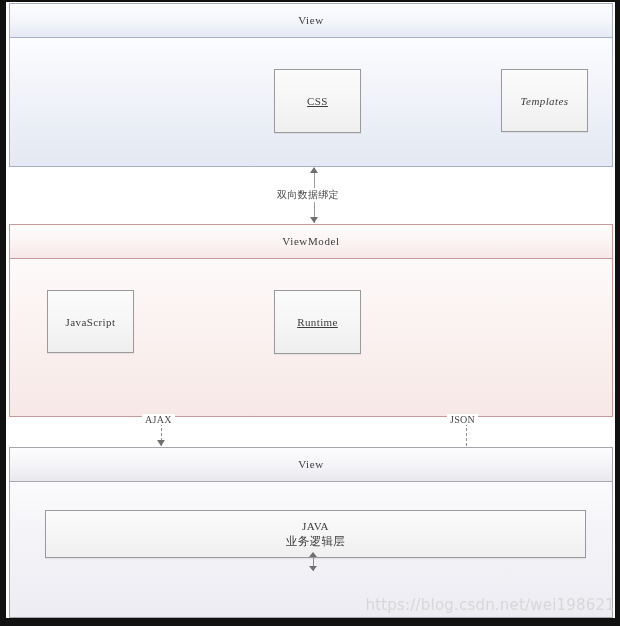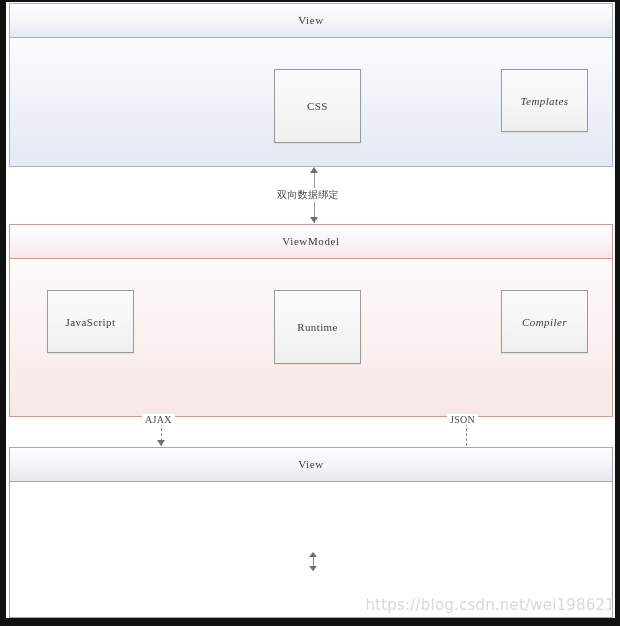--- a/index.html
+++ b/index.html
@@ -99,21 +99,21 @@
     align-items: center;
     justify-content: center;
     font-size: 11px;
     color: #3c3c3c;
     letter-spacing: .4px;
     box-shadow: 0 1px 1px rgba(0,0,0,.06);
   }
   .node.wide { flex-direction: column; line-height: 15px; }
 
   .node-a { left: 37px;  top: 31px; width: 87px; height: 63px; }
-  .node-b { left: 264px; top: 31px; width: 87px; height: 74px; }
+  .node-b { left: 264px; top: 31px; width: 87px; height: 64px; text-decoration: underline; }
   .node-c { left: 491px; top: 31px; width: 87px; height: 63px; font-style: italic; }
 
   .node-java {
     left: 35px; top: 28px; width: 541px; height: 48px;
     font-size: 11px;
   }
   .node-java .cn { font-size: 11.5px; }
 
   
   .conn {
@@ -228,34 +228,39 @@
   <div class="conn" id="conn-binding"></div>
   <div class="arrow-head arrow-up" id="conn-binding-up"></div>
   <div class="arrow-head arrow-down" id="conn-binding-down"></div>
   <div class="conn-label" id="conn-binding-label">双向数据绑定</div>
 
   <div class="layer" id="layer-viewmodel">
     <div class="layer-head">ViewModel</div>
     <div class="layer-body">
       <div class="node node-b">Runtime</div>
       <div class="node node-a">JavaScript</div>
-      <div class="node node-c">Compiler</div>
     </div>
   </div>
 
   <div class="conn" id="conn-ajax"></div>
   <div class="arrow-head arrow-down" id="conn-ajax-down"></div>
   <div class="conn-label" id="conn-ajax-label">AJAX</div>
 
   <div class="conn" id="conn-json"></div>
   <div class="arrow-head arrow-up" id="conn-json-up"></div>
   <div class="conn-label" id="conn-json-label">JSON</div>
 
   <div class="layer" id="layer-model">
     <div class="layer-head">View</div>
+    <div class="layer-body">
+      <div class="node wide node-java">
+        <span>JAVA</span>
+        <span class="cn">业务逻辑层</span>
+      </div>
+    </div>
   </div>
 
   <div id="db-link"></div>
   <div id="db-link-up"></div>
   <div id="db-link-down"></div>
 
 
   <div id="watermark">https://blog.csdn.net/wei198621</div>
 
 </div>

